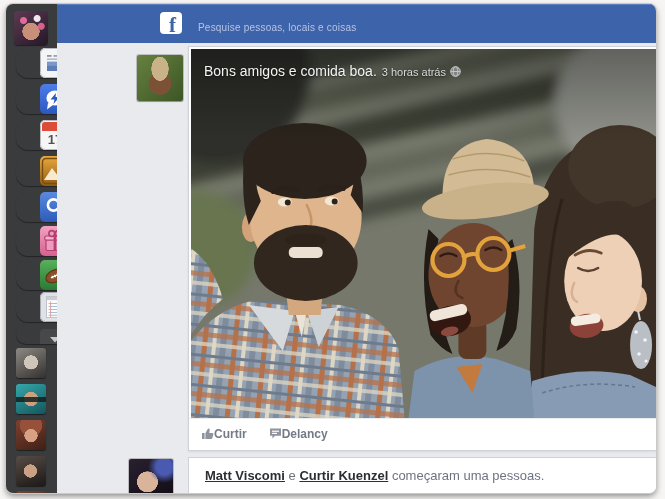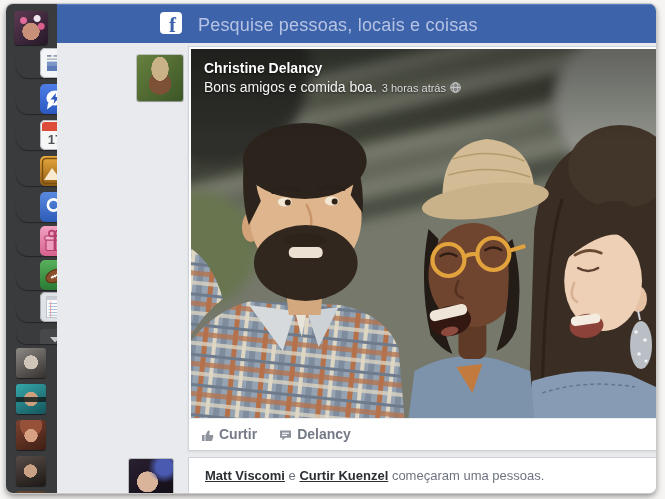--- a/index.html
+++ b/index.html
@@ -33,42 +33,42 @@
   .f3{top:416px;background:radial-gradient(circle at 50% 52%,#d8a183 0 30%,transparent 31%),radial-gradient(circle at 50% 18%,#97503a 0 38%,transparent 39%),linear-gradient(150deg,#7c4230,#3f1f15);}
   .f4{top:452px;background:radial-gradient(circle at 48% 50%,#caa184 0 30%,transparent 31%),linear-gradient(160deg,#574c46,#1d1917);}
   .f5{top:487px;background:radial-gradient(circle at 50% 45%,#d9a988 0 32%,transparent 33%),linear-gradient(150deg,#6b4a36,#342418);}
   
   .topbar{position:absolute;left:51px;right:0;top:0;height:39px;background:#3d63ab;
           border-bottom:1px solid #2c4a83;box-shadow:inset 0 1px 0 #5c7fc0;}
   .fb-logo{position:absolute;left:103px;top:8px;width:22px;height:22px;background:#fff;
            border-radius:4px;overflow:hidden;text-align:center;}
   .fb-logo span{display:block;color:#3d63ab;font-weight:bold;font-size:21px;line-height:26px;
                 padding-left:3px;font-family:"Liberation Serif","DejaVu Serif",serif;}
-  .search-text{position:absolute;left:141px;top:11px;font-size:18px;color:#b6c3e4;letter-spacing:.2px;}
+  .search-text{position:absolute;left:141px;top:18px;font-size:10px;color:#b6c3e4;letter-spacing:.2px;}
   
   .feed{position:absolute;left:51px;right:0;top:39px;bottom:0;background:#e9eaed;}
   .post-avatar{position:absolute;left:80px;top:12px;width:46px;height:46px;border-radius:2px;
       box-shadow:0 0 0 1px rgba(0,0,0,.18),0 1px 1px rgba(0,0,0,.25);
       background:
         radial-gradient(ellipse at 50% 30%,#c9b287 0 26%,transparent 27%),
         radial-gradient(circle at 50% 62%,#7d5136 0 30%,transparent 31%),
         linear-gradient(135deg,#66813f,#3c5526);}
   .post-card{position:absolute;left:131px;top:3px;right:0;height:405px;background:#fff;
              border:1px solid #cfd2d8;border-right:none;box-sizing:border-box;
              box-shadow:0 1px 2px rgba(0,0,0,.08);}
   .photo{position:relative;margin:2px 0 0 2px;height:369px;overflow:hidden;background:#6f7264;}
   .photo svg{display:block;width:100%;height:100%;}
   .overlay{position:absolute;left:0;top:0;right:0;padding:11px 0 0 13px;}
   .author{font-size:14px;font-weight:bold;color:#fff;text-shadow:0 1px 2px rgba(0,0,0,.65);}
   .line2{margin-top:3px;font-size:14px;color:#f4f4f4;text-shadow:0 1px 2px rgba(0,0,0,.6);}
   .time{font-size:11px;color:#d8d9db;margin-left:5px;}
   .globe{display:inline-block;vertical-align:-1px;margin-left:4px;opacity:.9;}
   .actions{height:30px;display:flex;align-items:center;gap:22px;padding-left:12px;
            border-top:1px solid #eceded;}
-  .action{display:flex;align-items:flex-end;gap:5px;font-size:14px;font-weight:bold;color:#747a86;cursor:pointer;}
+  .action{display:flex;align-items:flex-start;font-size:12px;font-weight:bold;color:#747a86;cursor:pointer;}
   .action svg{display:block;}
   .story-avatar{position:absolute;left:72px;top:416px;width:44px;height:44px;border-radius:2px;
       box-shadow:0 0 0 1px rgba(0,0,0,.2);
       background:
         radial-gradient(circle at 80% 18%,#4a5ab0 0 8px,transparent 16px),
         radial-gradient(circle at 42% 52%,#d9b49a 0 30%,transparent 31%),
         linear-gradient(150deg,#2a2030,#0f0b14);}
   .story-card{position:absolute;left:131px;top:414px;right:0;bottom:0;background:#fff;
               border:1px solid #cfd2d8;border-right:none;border-bottom:none;box-sizing:border-box;
               font-size:13px;color:#6e7380;padding:10px 0 0 16px;}
@@ -328,21 +328,20 @@
           <circle cx="144" cy="152.5" r="3" fill="#2f2115"></circle>
           <path d="M116 156 Q124 172 118 182 Q113 187 107 183" stroke="#c89468" stroke-width="2.5" fill="none" stroke-linecap="round"></path>
           <ellipse cx="115" cy="214" rx="52" ry="38" fill="#32271e"></ellipse>
           <ellipse cx="115" cy="191" rx="21" ry="6.5" fill="#2e231b"></ellipse>
           <rect x="98" y="198" width="34" height="11" rx="5" fill="#ece0d2"></rect>
 
           <rect width="466" height="92" fill="url(#fade)"></rect>
         </svg>
 
         <div class="overlay">
-          <div class="author">Christine Delancy</div>
           <div class="line2">
             <span>Bons amigos e comida boa.</span><span class="time">3 horas atrás</span><span class="globe"><svg width="11" height="11" viewBox="0 0 11 11">
                   <circle cx="5.5" cy="5.5" r="4.8" fill="#85878a" stroke="#d6d7d9" stroke-width="1"></circle>
                   <ellipse cx="5.5" cy="5.5" rx="2.2" ry="4.8" fill="none" stroke="#d6d7d9" stroke-width=".9"></ellipse>
                   <line x1=".7" y1="5.5" x2="10.3" y2="5.5" stroke="#d6d7d9" stroke-width=".9"></line>
                 </svg></span>
           </div>
         </div>
       </div>
 

